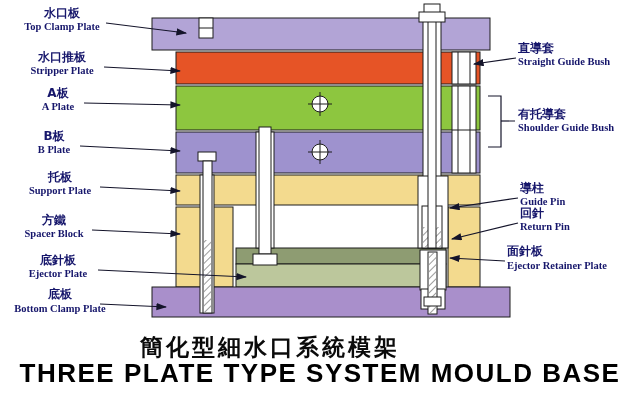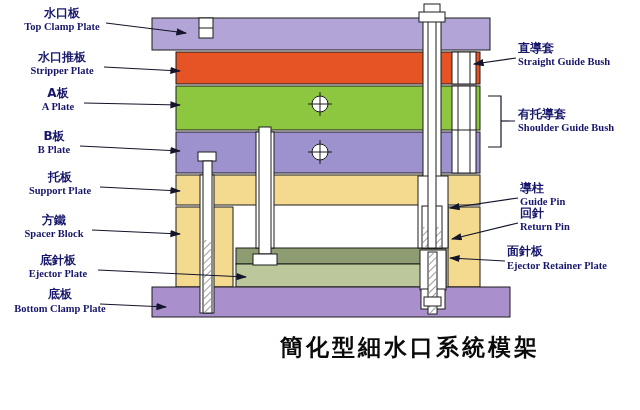--- a/index.html
+++ b/index.html
@@ -8,21 +8,21 @@
     font-family:"Liberation Sans", sans-serif;overflow:hidden;border-radius:11px;
   }
   svg{position:absolute;left:0;top:0;}
   svg .shape{stroke:#1c1c1c;stroke-width:1;}
   svg .nostroke{stroke:none;}
   svg .leader{stroke:#14142a;stroke-width:1.2;fill:none;}
   svg text{stroke:none;fill:#16166b;}
   svg text.zh{font-size:12px;font-weight:bold;font-family:"DejaVu Sans",sans-serif;}
   svg text.en{font-size:10.5px;font-weight:bold;font-family:"Liberation Serif",serif;}
   .title-zh{
-    position:absolute;top:332px;left:0;width:540px;text-align:right;
+    position:absolute;top:332px;left:0;width:540px;text-align:center;
     font-size:23px;font-weight:bold;letter-spacing:3px;color:#0a0a0a;
     font-family:"DejaVu Sans",sans-serif;
   }
   .title-en{
     position:absolute;top:358px;left:0;width:640px;text-align:center;
     font-size:26px;font-weight:bold;letter-spacing:1.5px;color:#000;
     font-family:"Liberation Sans",sans-serif;
   }
 </style>
 </head>
@@ -160,14 +160,15 @@
   <text class="en" x="520" y="205">Guide Pin</text>
 
   <text class="zh" x="520" y="217">回針</text>
   <text class="en" x="520" y="230">Return Pin</text>
 
   <text class="zh" x="507" y="255">面針板</text>
   <text class="en" x="507" y="269">Ejector Retainer Plate</text>
 </svg>
 
 <div class="title-zh">簡化型細水口系統模架</div>
+<div class="title-en">THREE PLATE TYPE SYSTEM MOULD BASE</div>
 
 </div>
 
 </body></html>

